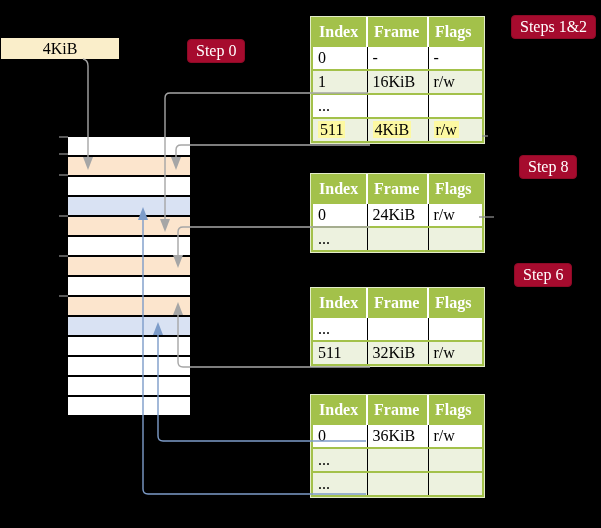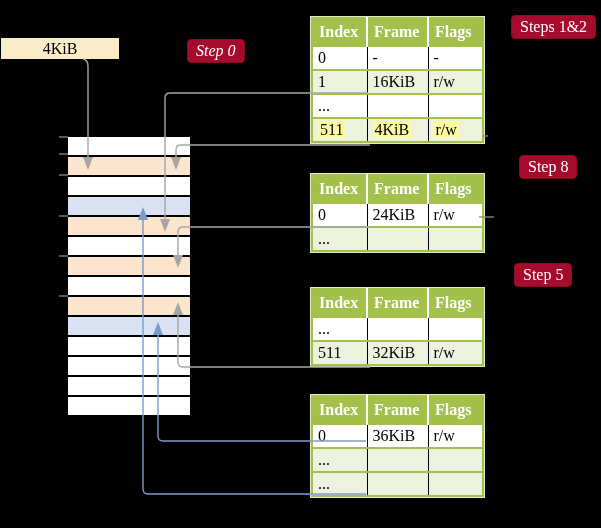--- a/index.html
+++ b/index.html
@@ -12,21 +12,21 @@
     position:absolute; left:1px; top:38px; width:118px; height:21px;
     background:var(--cream); color:#000; font-size:16px; line-height:21px;
     text-align:center;
   }
   
   .step {
     position:absolute; background:var(--red); color:#fff; font-size:16px;
     line-height:20px; padding:1px 8px; border-radius:4px; white-space:nowrap;
     border:1px solid #8d0a26;
   }
-  #step0  { left:187px; top:39px;font-style:italic; }
+  #step0  { left:187px; top:39px; }
   #steps12{ left:511px; top:15px; }
   #step3  { left:519px; top:155px; }
   #step4  { left:514px; top:263px; }
   
   .stack { position:absolute; left:68px; top:137px; width:122px; }
   .stack .row { height:18px; margin-bottom:2px; background:#fff; }
   .stack .row.peach { background:var(--peach); }
   .stack .row.blue  { background:var(--blue); }
   
   table.pt {
@@ -62,21 +62,21 @@
 
 <div class="canvas">
 
   <div class="frame-box">
     <span>4KiB</span>
   </div>
 
   <div class="step" id="step0">Step 0</div>
   <div class="step" id="steps12">Steps 1&amp;2</div>
   <div class="step" id="step3">Step 8</div>
-  <div class="step" id="step4">Step 5</div>
+  <div class="step" id="step4">Step 6</div>
 
   <div class="stack" id="stack">
       <div class="row "></div>
       <div class="row peach"></div>
       <div class="row "></div>
       <div class="row blue"></div>
       <div class="row peach"></div>
       <div class="row "></div>
       <div class="row peach"></div>
       <div class="row "></div>

